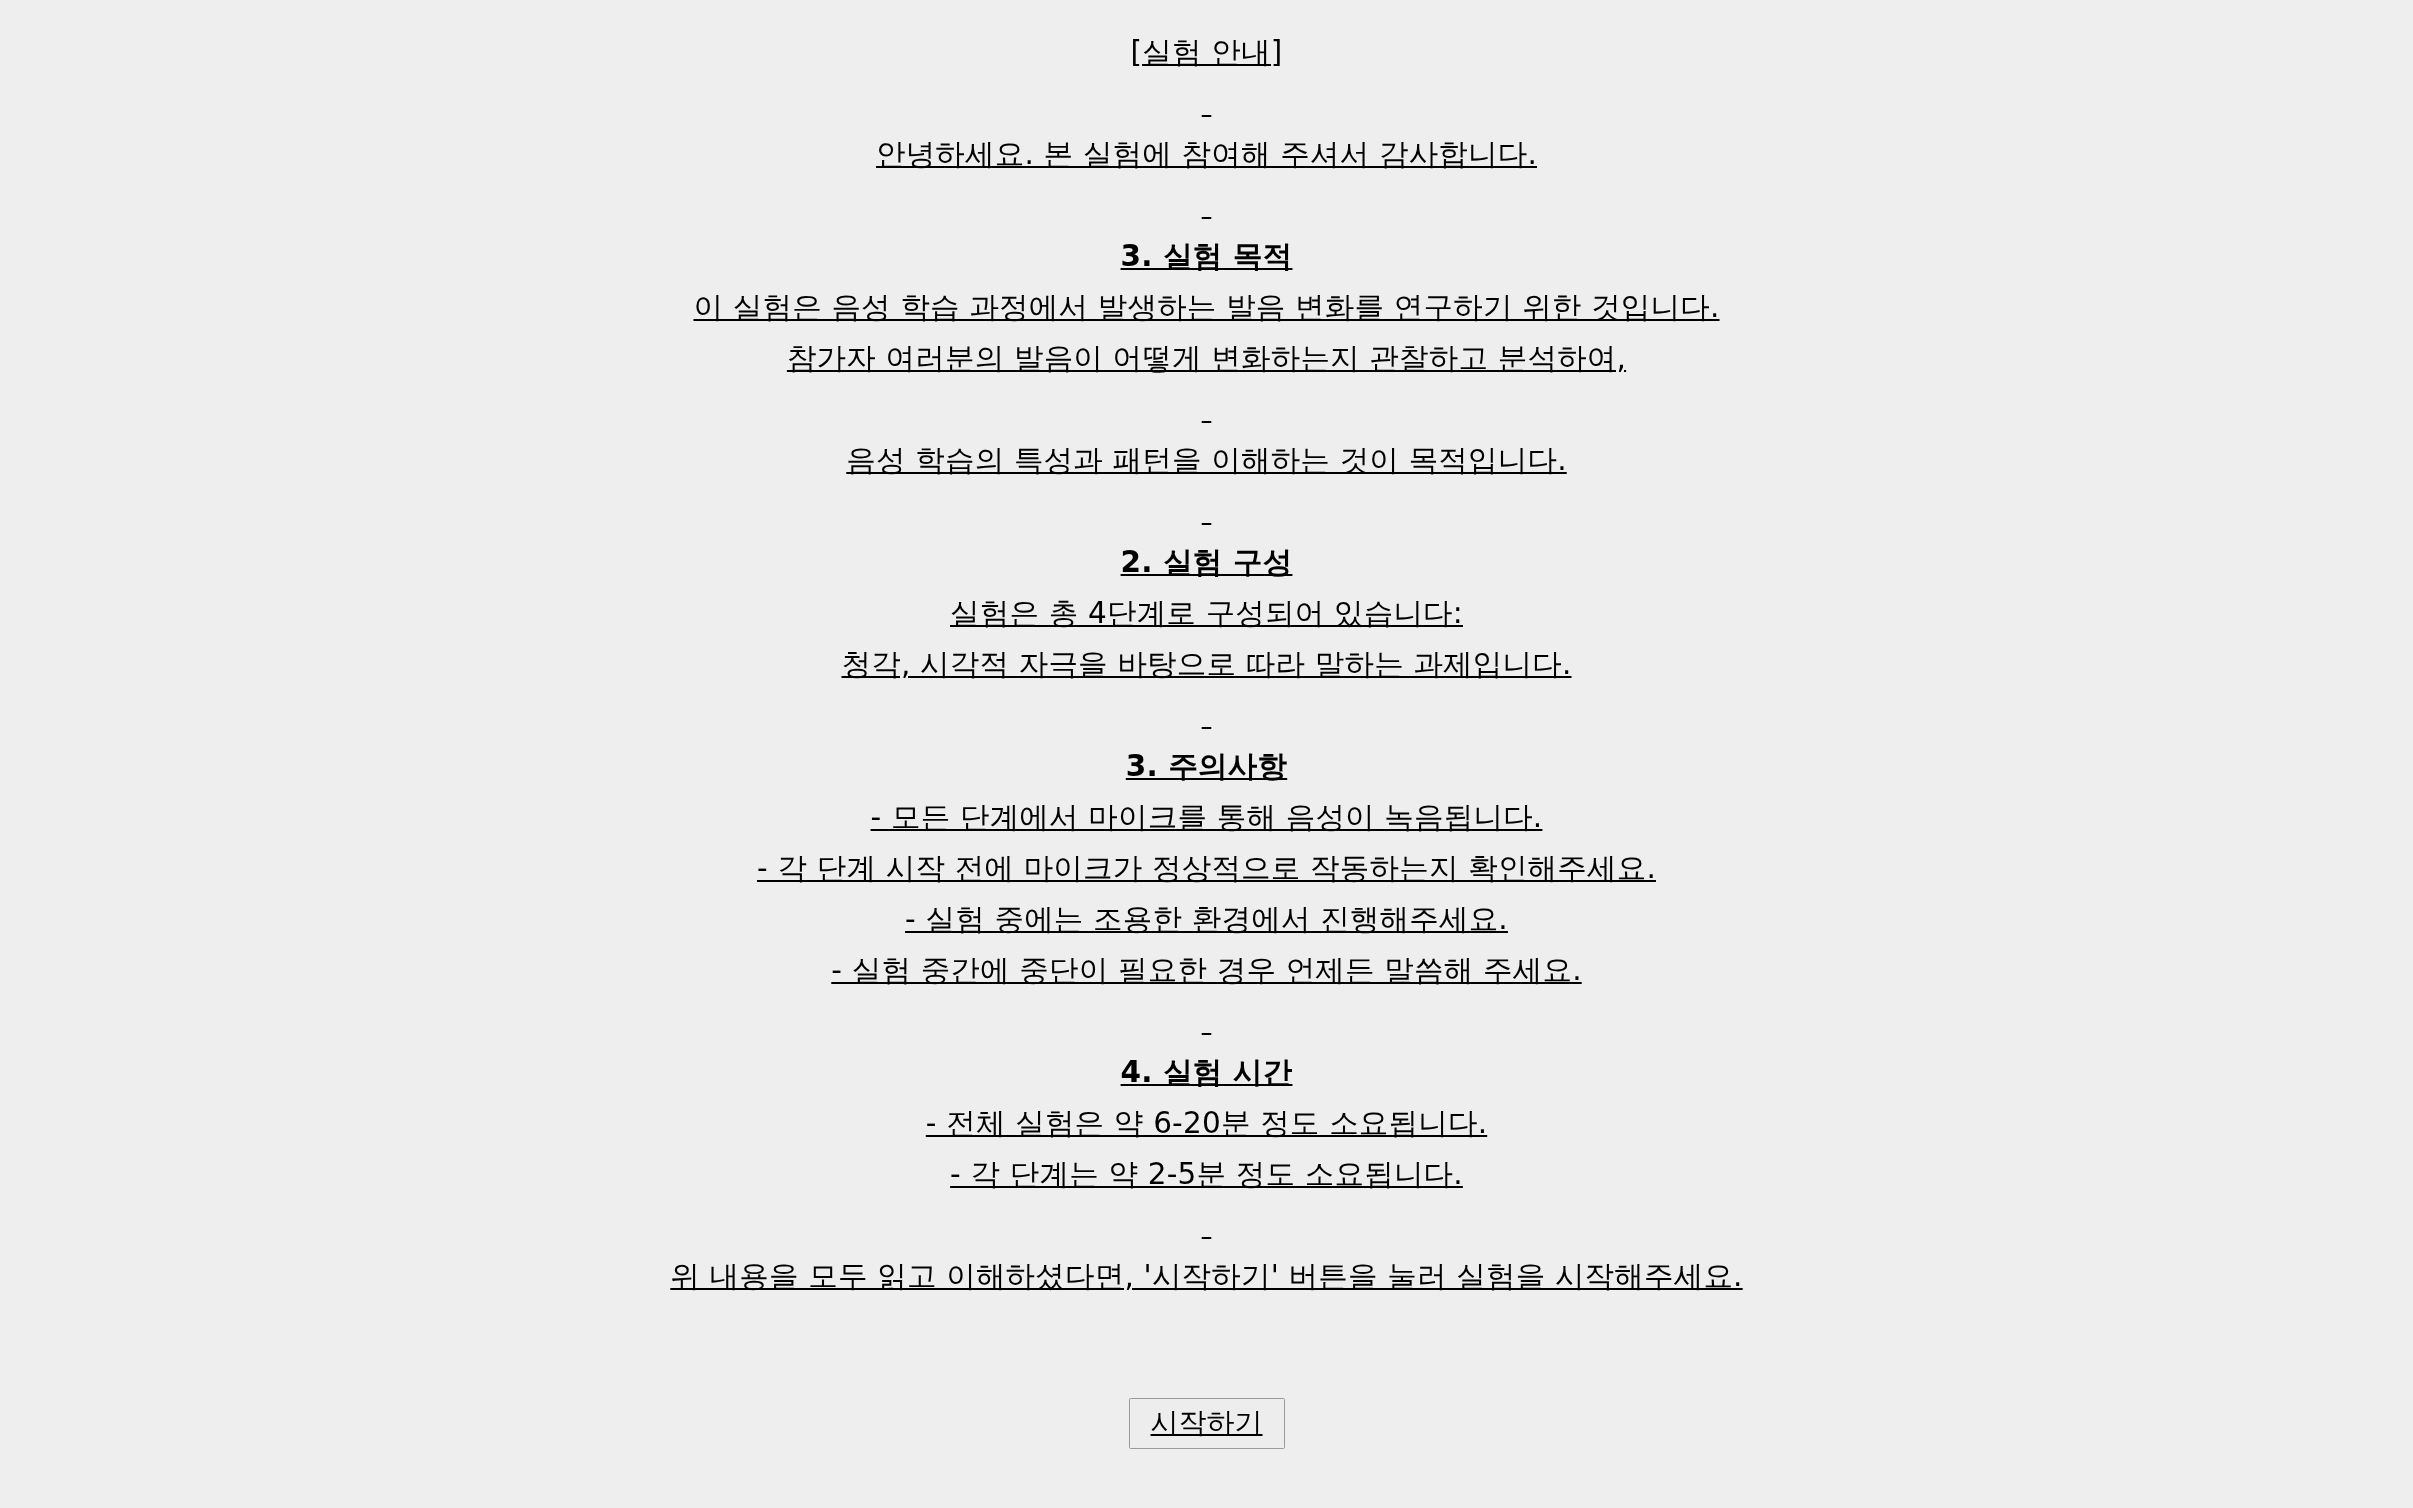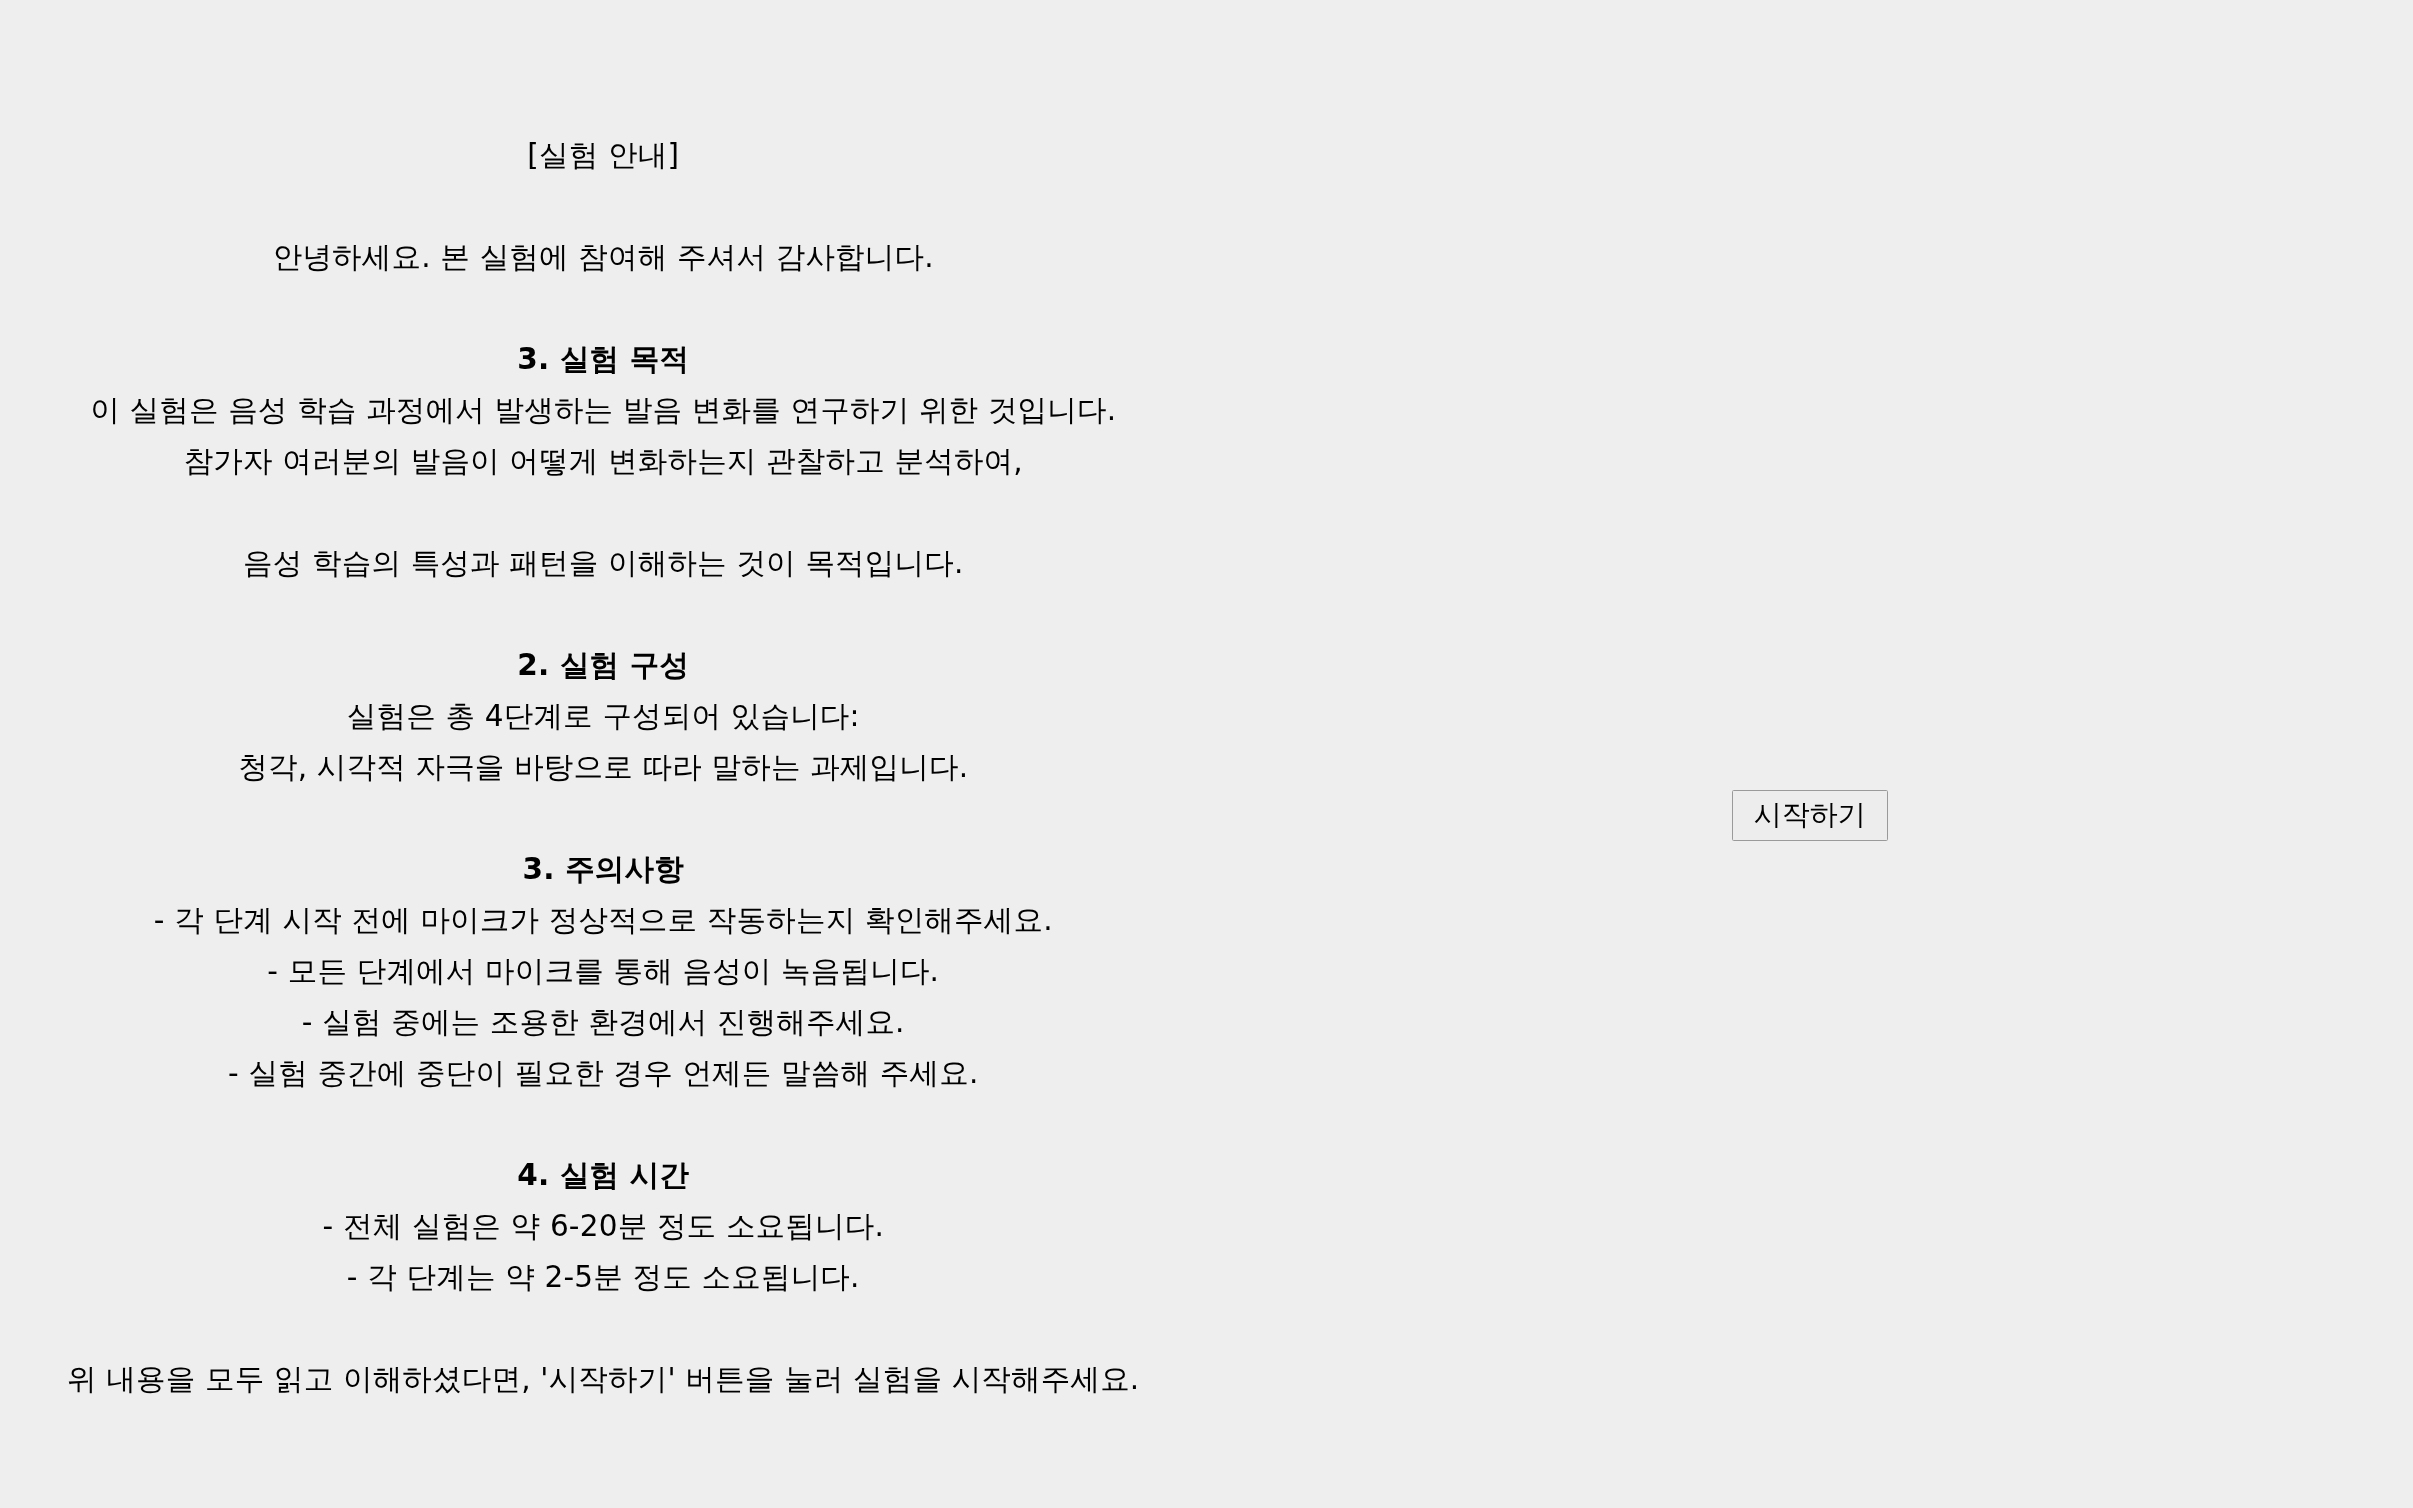--- a/index.html
+++ b/index.html
@@ -14,22 +14,23 @@
     color: #000000;
     overflow: hidden;
   }
 
   .screen {
     width: 2413px;
     height: 1508px;
     box-sizing: border-box;
     padding-top: 27px;
     display: flex;
-    flex-direction: row;
+    flex-direction: column;
     align-items: center;
+    text-decoration: underline;
   }
 
   .instruction-block {
     width: 100%;
     text-align: center;
     font-size: 29.5px;
     line-height: 51px;
     letter-spacing: 0.2px;
   }
 
@@ -94,22 +95,22 @@
 
     <span class="line spacer"> </span>
 
     <span class="line section-title">2. 실험 구성</span>
     <span class="line">실험은 총 4단계로 구성되어 있습니다:</span>
     <span class="line">청각, 시각적 자극을 바탕으로 따라 말하는 과제입니다.</span>
 
     <span class="line spacer"> </span>
 
     <span class="line section-title">3. 주의사항</span>
+    <span class="line">- 모든 단계에서 마이크를 통해 음성이 녹음됩니다.</span>
     <span class="line">- 각 단계 시작 전에 마이크가 정상적으로 작동하는지 확인해주세요.</span>
-    <span class="line">- 모든 단계에서 마이크를 통해 음성이 녹음됩니다.</span>
     <span class="line">- 실험 중에는 조용한 환경에서 진행해주세요.</span>
     <span class="line">- 실험 중간에 중단이 필요한 경우 언제든 말씀해 주세요.</span>
 
     <span class="line spacer"> </span>
 
     <span class="line section-title">4. 실험 시간</span>
     <span class="line">- 전체 실험은 약 6-20분 정도 소요됩니다.</span>
     <span class="line">- 각 단계는 약 2-5분 정도 소요됩니다.</span>
 
     <span class="line spacer"> </span>

